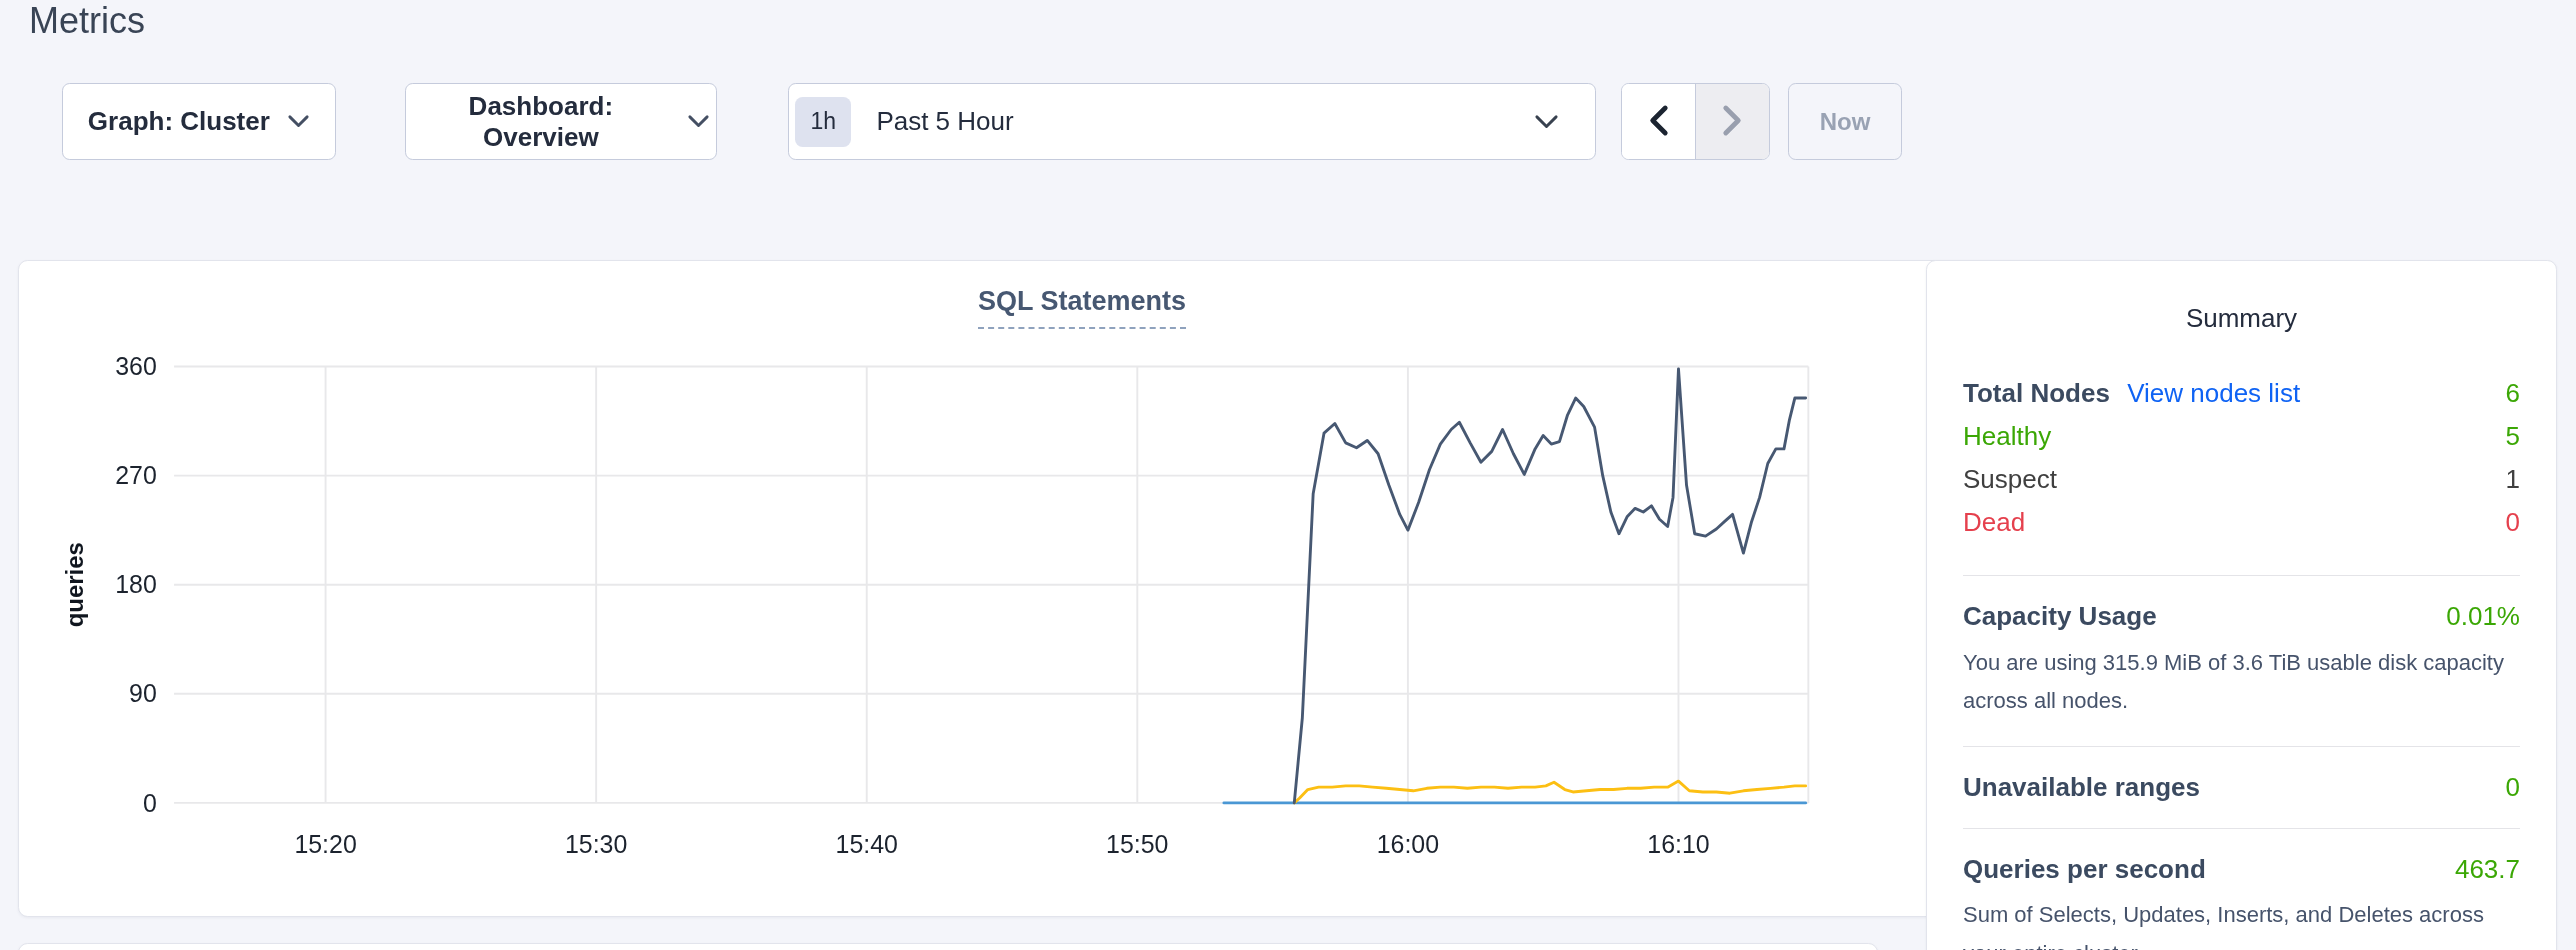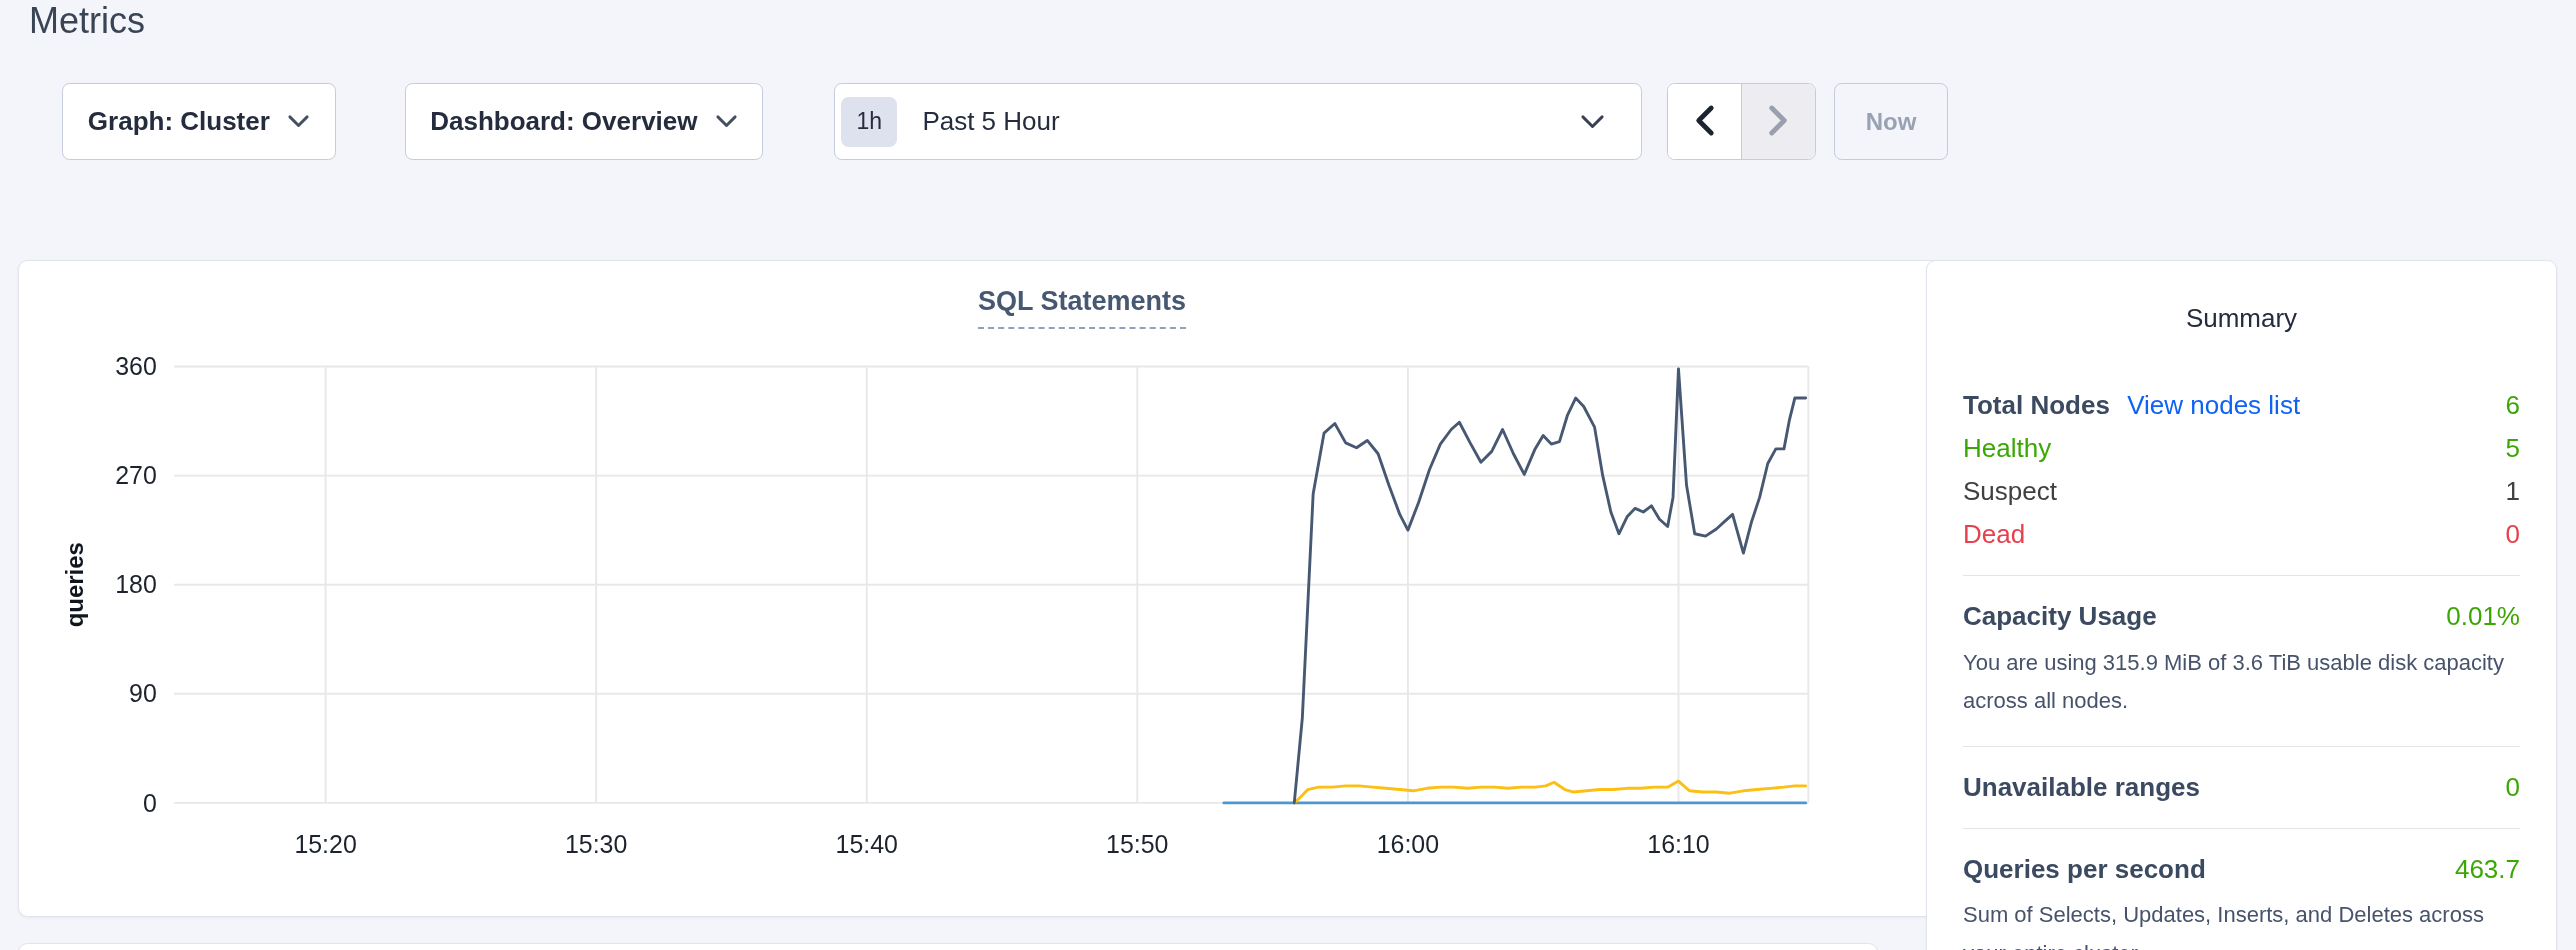--- a/index.html
+++ b/index.html
@@ -18,21 +18,21 @@
   
   .toolbar { position: absolute; left: 18px; top: 83px; height: 77px; display: flex; align-items: stretch; }
   .tb-btn {
     background: #fff; border: 1.4px solid #c5cbdc; border-radius: 7.7px;
     display: flex; align-items: center; justify-content: center;
     font-family: inherit; font-size: 26px; font-weight: bold; color: #242c3d;
     cursor: pointer; padding: 0 6px; height: 77px; margin-left: 44px;
   }
   .dd-chevron { margin-left: 17.3px; display: inline-flex; }
   .graph-dd { width: 274px; margin-right: 25px; }
-  .dash-dd { width: 358px; margin-right: 27px; }
+  .dash-dd { width: 312px; margin-right: 27px; }
   .time-picker {
     width: 808px; margin-right: 25px; justify-content: flex-start; position: relative;
     font-weight: 500;
   }
   .time-badge {
     background: #dee2ef; border-radius: 7.7px; padding: 11.5px 15.4px;
     font-size: 23px; font-weight: normal; color: #242c3d; margin-right: 25px;
   }
   .time-picker .dd-chevron { position: absolute; right: 36px; margin: 0; }
   .pager {
@@ -59,21 +59,21 @@
     display: inline-block; font-size: 27px; font-weight: bold; color: #475872;
     border-bottom: 2.9px dashed #8fa2bd; padding-bottom: 9.6px; cursor: help;
   }
   #chart-svg { position: absolute; left: 0; top: 0; }
   
   .footer-card { left: 18px; top: 943px; width: 1860px; height: 58px; border-radius: 9.6px 9.6px 0 0; }
   
   .summary-card { left: 1926px; top: 260px; width: 631px; height: 749px; padding: 29px 36px; }
   .summary-title { text-align: center; font-size: 26px; font-weight: normal; color: #242c3d; margin-top: 13.4px; }
   .nodes { margin-top: 44px; font-size: 26px; }
-  .node-row { display: flex; align-items: flex-end; height: 43px; }
+  .node-row { display: flex; align-items: flex-start; height: 43px; }
   .node-row .val { margin-left: auto; }
   .bold-label { font-weight: bold; color: #3b4a60; }
   .link { color: #0f63f4; margin-left: 17.3px; text-decoration: none; cursor: pointer; }
   .green  { color: #3ba705; }
   .orange { color: #404040; }
   .red    { color: #e5404d; }
   .divider { border: none; border-top: 1px solid #e4e4e8; margin: 25px 0 0 0; }
   .section { margin-top: 25px; }
   .section-head { display: flex; align-items: baseline; font-size: 26px; }
   .section-head .val { margin-left: auto; }

